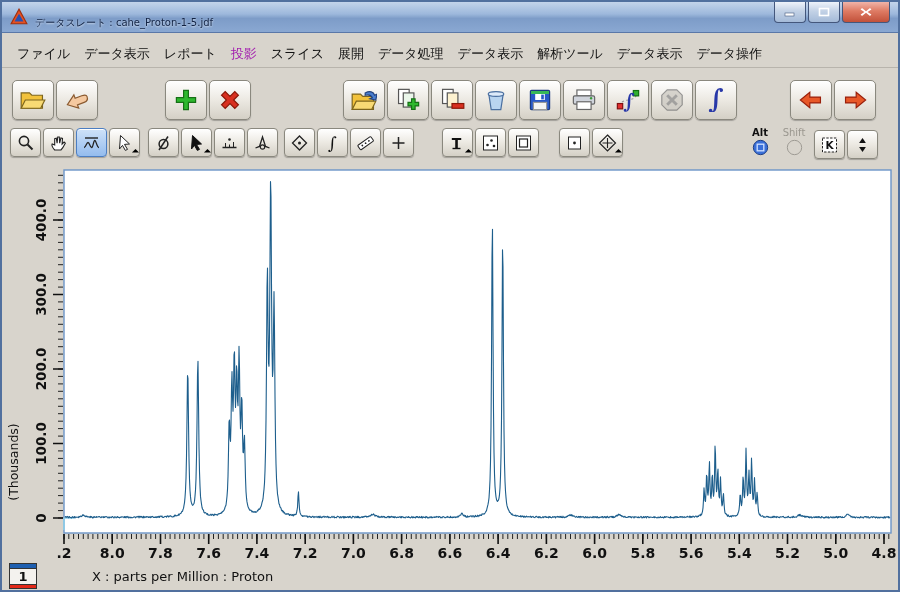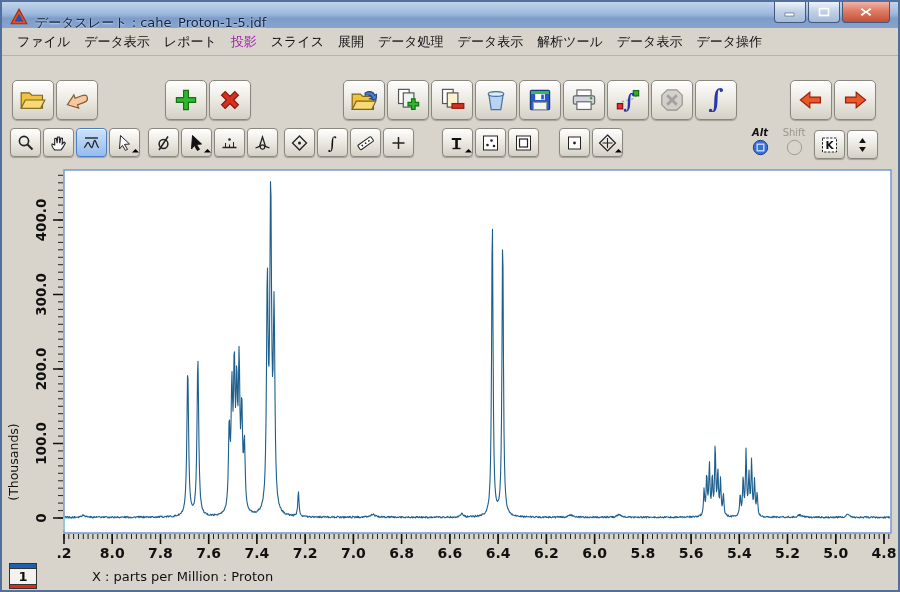--- a/index.html
+++ b/index.html
@@ -3,28 +3,28 @@
 <meta charset="utf-8">
 <style>
   html,body{margin:0;padding:0;background:#9aa7b8;font-family:"DejaVu Sans","Liberation Sans",sans-serif;}
   .window{position:relative;width:900px;height:592px;box-sizing:border-box;background:#d8d4cc;
           border:2px solid #51709e;overflow:hidden;}
   
   .titlebar{position:absolute;left:0;top:0;width:100%;height:30px;
     background:linear-gradient(180deg,#c3d4ea 0%,#9db8dc 40%,#7d9cc8 55%,#8aa8d2 100%);
     border-bottom:1px solid #5a78a8;display:flex;align-items:center;}
   .title-icon{width:18px;height:18px;margin-left:8px;}
-  .title-text{margin-left:7px;font-size:13px;color:#122344;text-shadow:0 1px 2px rgba(255,255,255,.7);margin-top:12px;}
+  .title-text{margin-left:7px;font-size:10px;color:#122344;text-shadow:0 1px 2px rgba(255,255,255,.7);margin-top:12px;}
   .winctrls{position:absolute;top:0;right:8px;display:flex;}
   .wbtn{height:20px;border:1px solid #44577c;border-top:none;border-radius:0 0 4px 4px;
     background:linear-gradient(180deg,#eef3fa,#c3d2e6 45%,#a4bad8);display:flex;align-items:center;justify-content:center;margin-left:2px;}
   .wbtn.min,.wbtn.max{width:30px}
   .wbtn.close{width:46px;background:linear-gradient(180deg,#f0b4a8,#de7b64 45%,#c2513a);}
   
-  .menubar{position:absolute;left:0;top:26px;width:100%;height:28px;background:#d8d4cc;
+  .menubar{position:absolute;left:0;top:38px;width:100%;height:28px;background:#d8d4cc;
     border-bottom:1px solid #b8b4ac;display:flex;align-items:center;padding-left:8px;box-sizing:border-box;}
   .menu-item{font-size:13px;color:#111;padding:3px 7px;white-space:nowrap;}
   .menu-item.disabled{color:#a21caf;}
   
   .toolbar{position:absolute;left:0;width:100%;display:flex;align-items:flex-start;box-sizing:border-box;}
   #toolbar-main{top:70px;height:52px;padding:8px 0 0 10px;}
   #toolbar-tools{top:122px;height:40px;padding:4px 0 0 8px;}
   .tgroup{display:flex;gap:2px;}
   .tbtn{position:relative;width:42px;height:40px;border:1px solid #8a887e;border-radius:5px;
     background:linear-gradient(180deg,#ffffff,#ece9e2 50%,#d4d0c6);
@@ -33,21 +33,21 @@
   .tbtn svg{width:26px;height:24px;}
   #toolbar-tools .tbtn{width:31px;height:29px;border-radius:4px;}
   #toolbar-tools .tbtn svg{width:19px;height:18px;}
   .tbtn.selected{background:linear-gradient(180deg,#cfe2f8,#94bcee);border-color:#4c7ec2;}
   .tbtn.disabled svg{opacity:.75;}
   .dd{position:absolute;right:1px;bottom:1px;width:0;height:0;
       border-left:5px solid transparent;border-top:5px solid #000;transform:rotate(-45deg);}
   .mods{display:flex;align-items:flex-start;margin-left:auto;margin-right:20px;gap:6px;}
   .mod{display:flex;flex-direction:column;align-items:center;width:28px;}
   .mod .mlabel{font-size:10px;line-height:10px;}
-  .mod.alt .mlabel{color:#111;font-weight:bold;font-style:italic;}
+  .mod.alt .mlabel{color:#111;font-weight:bold;}
   .mod.shift .mlabel{color:#9a978f;}
   .mod svg{width:17px;height:17px;margin-top:1px;}
   .kwrap{display:flex;margin-top:2px;}
   .kbtn{width:26px;height:28px;}
   .spinbtn{width:14px;height:28px;}
   .kbtn svg{width:18px;height:18px}.spinbtn svg{width:9px;height:18px}
   
   #chart{position:absolute;left:0;top:165px;}
   
   .statusbar{position:absolute;left:0;top:558px;width:100%;height:32px;background:#d8d4cc;

